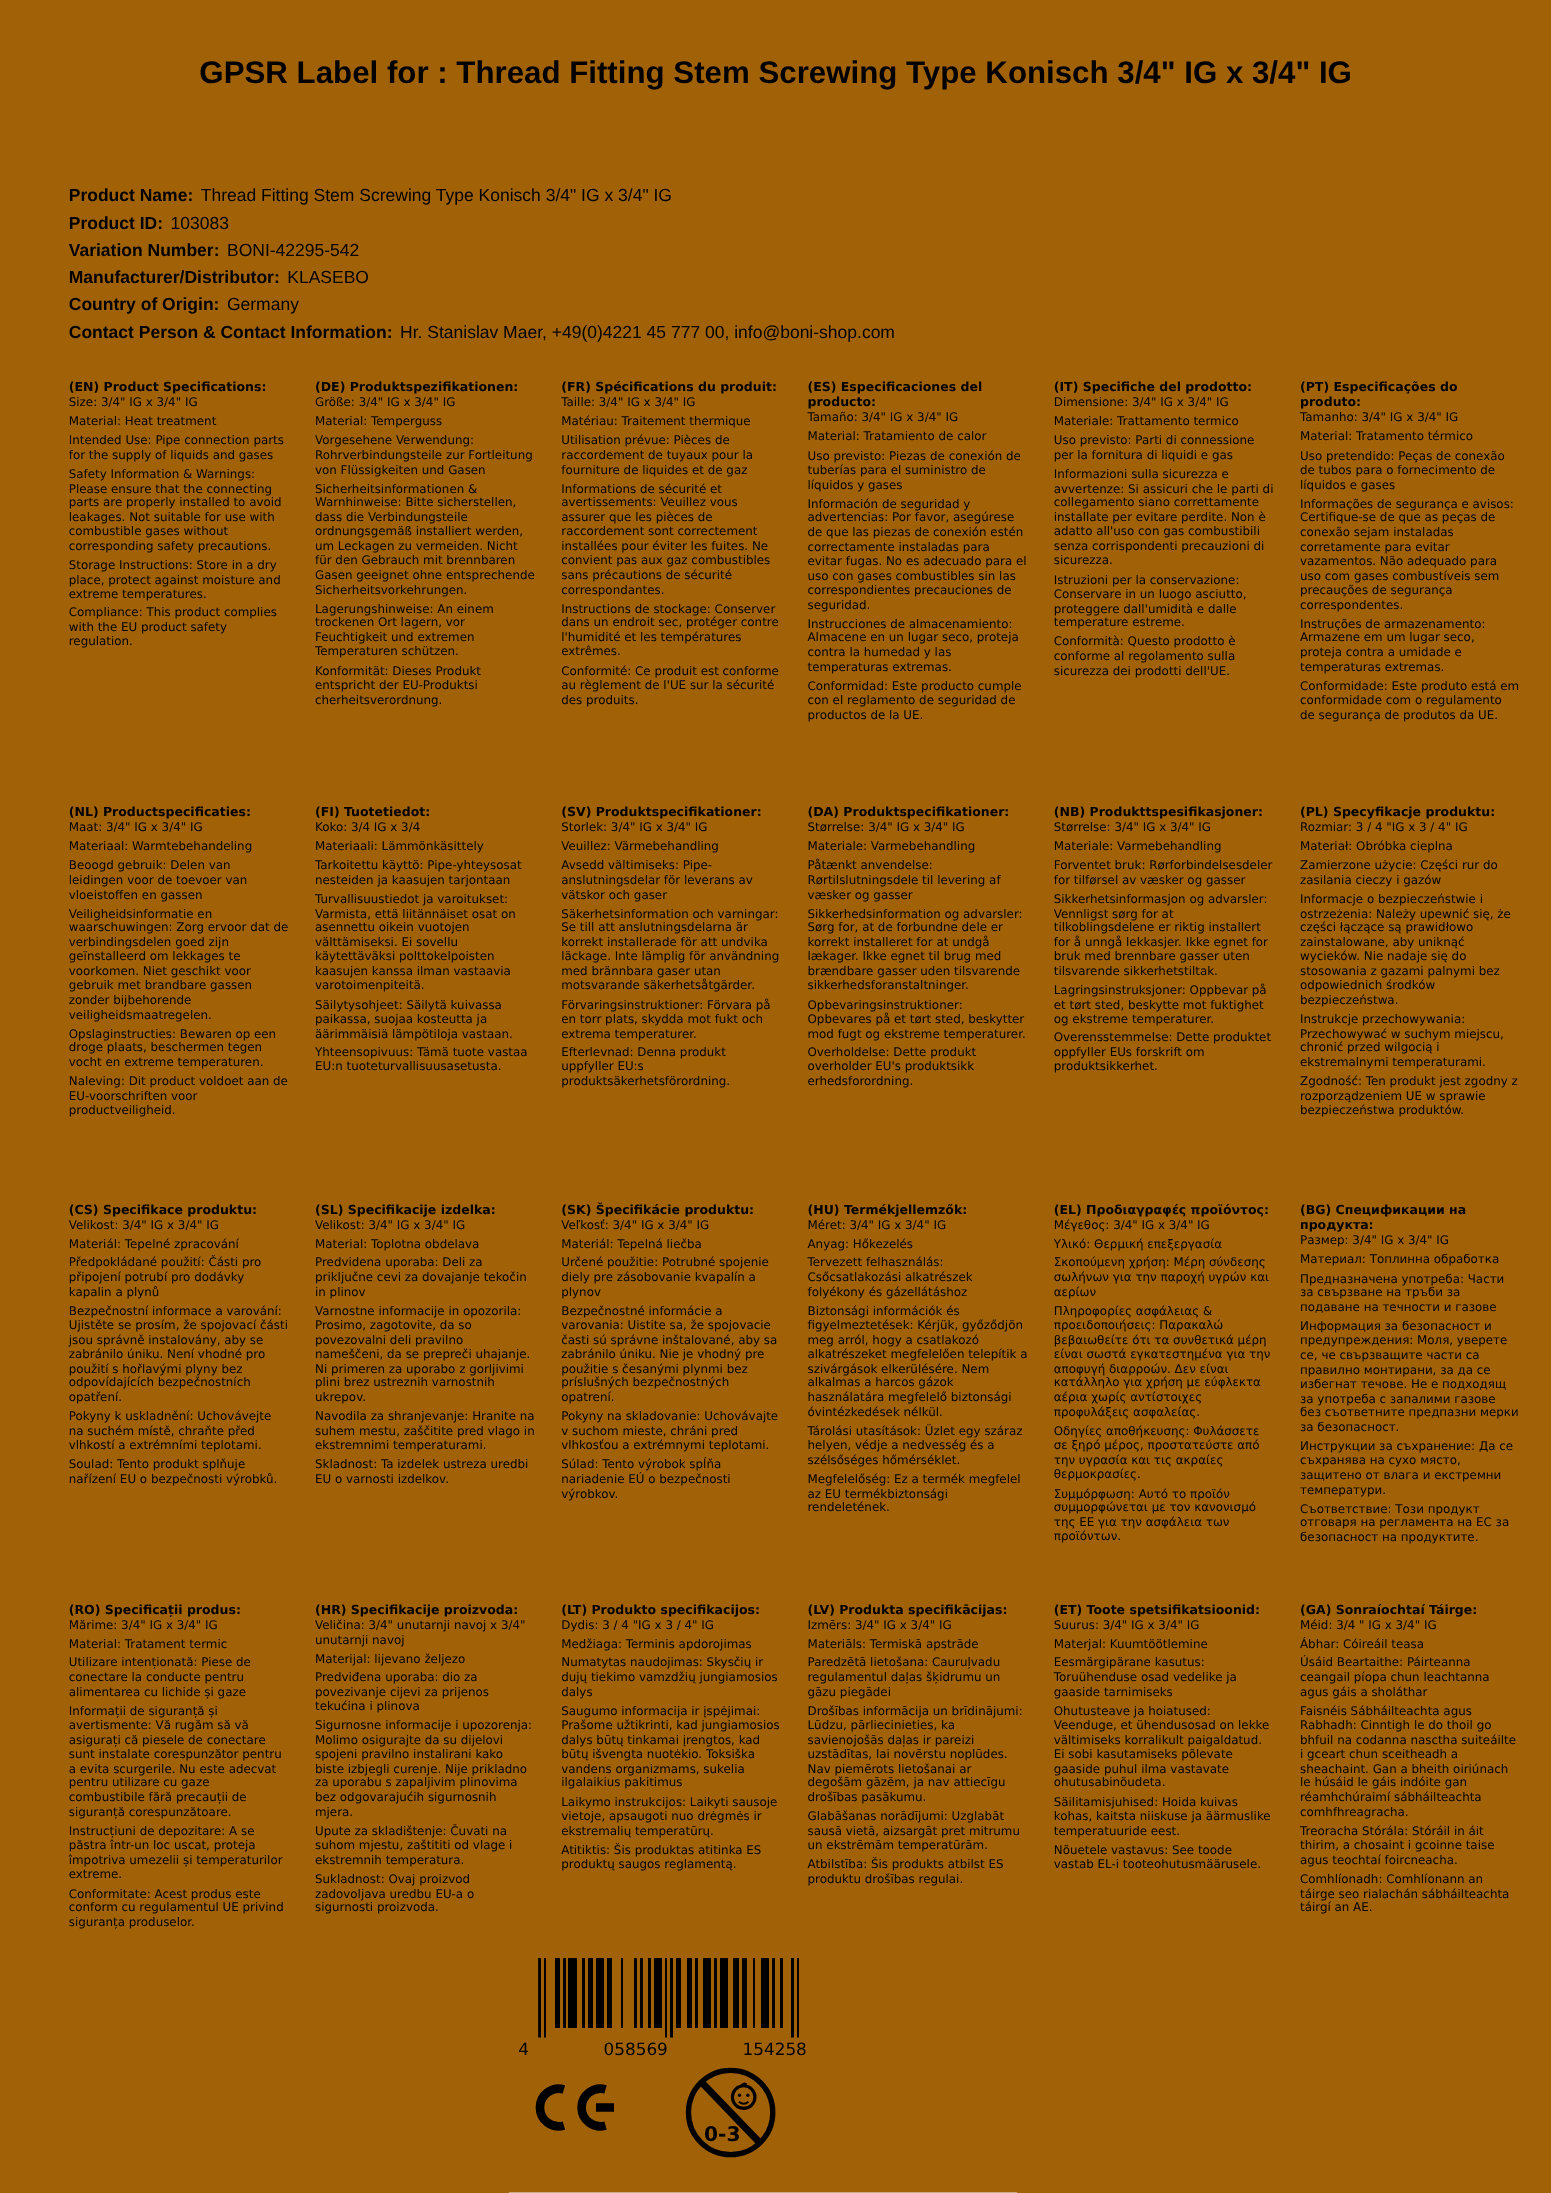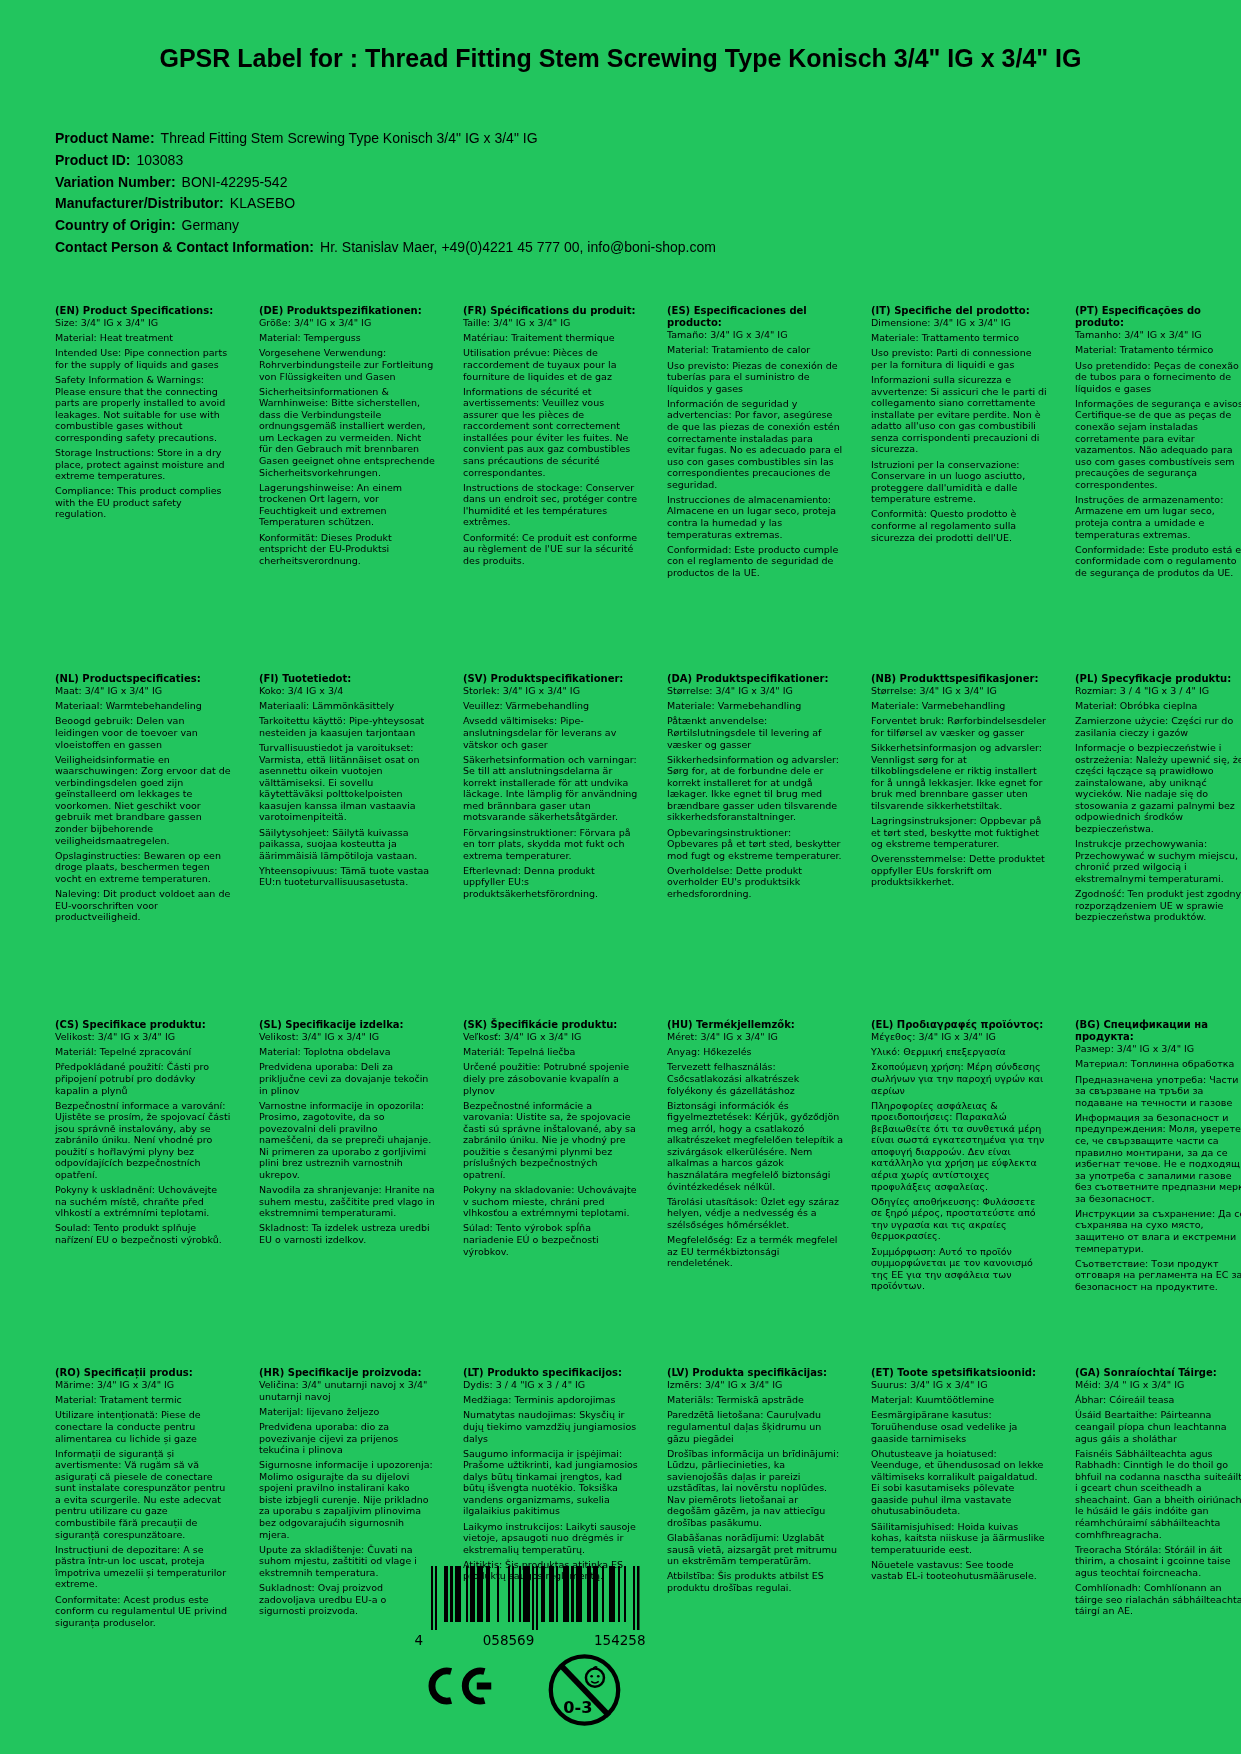--- a/index.html
+++ b/index.html
@@ -1,37 +1,37 @@
 <!DOCTYPE html>
 <html><head>
 <meta charset="utf-8">
 <style>
   html,body { margin:0; padding:0; background:#e8e8e8; }
   .page {
     position:relative; width:1241px; height:1754px; margin:0 auto;
-    background:#22c55e; overflow:hidden;
+    background:#a16207; overflow:hidden;
     font-family:"DejaVu Sans", sans-serif; color:#000;
   }
   .title {
     position:absolute; top:40px; left:50%; transform:translateX(-50%);
     width:1000px; margin:0; text-align:center;
     font-family:"Liberation Sans", sans-serif;
     font-size:25px; font-weight:bold; line-height:1.5; color:#000;
   }
   .product-info {
-    position:absolute; top:128px; left:55px; width:1100px;
+    position:absolute; top:146px; left:55px; width:1100px;
     font-family:"Liberation Sans", sans-serif; font-size:14px; line-height:1.56;
   }
   .info-row { white-space:normal; }
   .info-label { font-weight:bold; }
   .info-value { font-weight:normal; margin-left:6px; }
   .sections-grid {
     position:absolute; top:305px; left:55px; width:1161px;
     display:grid; grid-template-columns:repeat(6,176px); column-gap:21px;
-    grid-template-rows:340px 318px 320px auto; align-items:start;gap:28px;
+    grid-template-rows:340px 318px 320px auto; align-items:start;
   }
   .section { font-size:9.5px; line-height:1.22; }
   .section-heading { font-weight:bold; font-size:10px; margin:0; }
   .section-line { margin:3.5px 0 0 0; }
   .section-line:first-of-type { margin-top:0; }
   .barcode-wrap { position:absolute; top:1566px; left:530px; transform:translateX(-50%); width:235px; }
   .bars { display:block; margin-left:18px; }
   .barcode-digits {
     display:flex; justify-content:space-between; margin-top:2px; padding:0 2px;
     font-size:13.5px; font-family:"DejaVu Sans", sans-serif;

